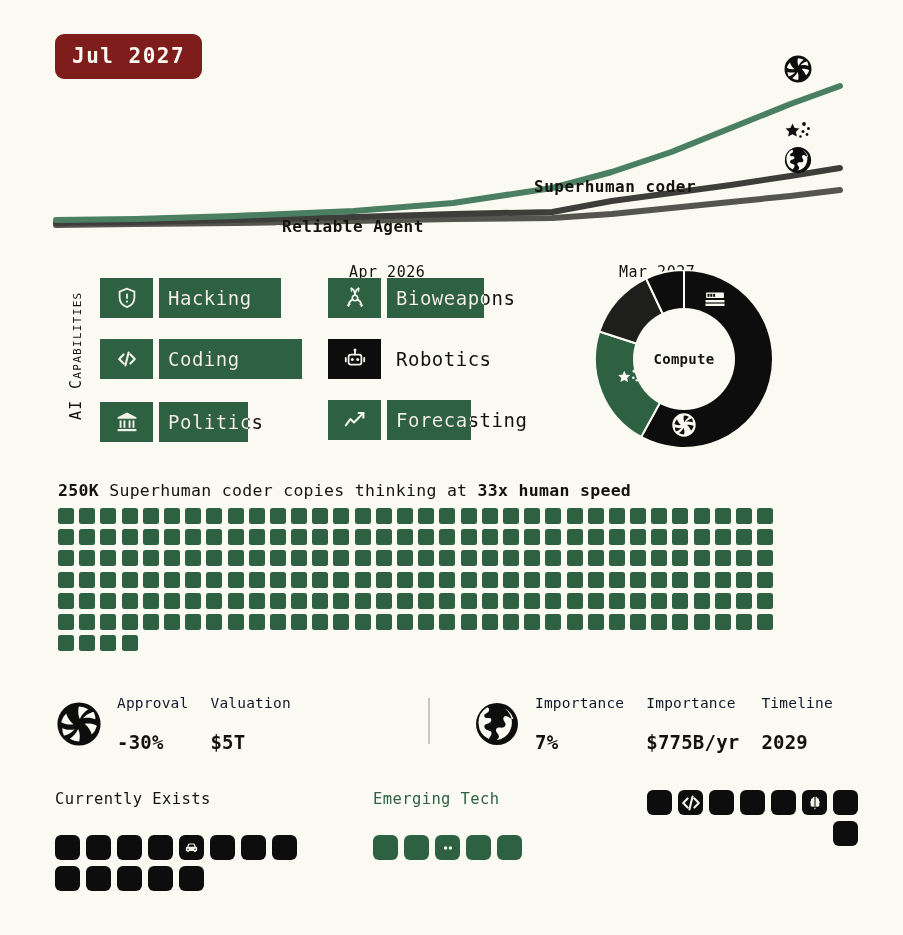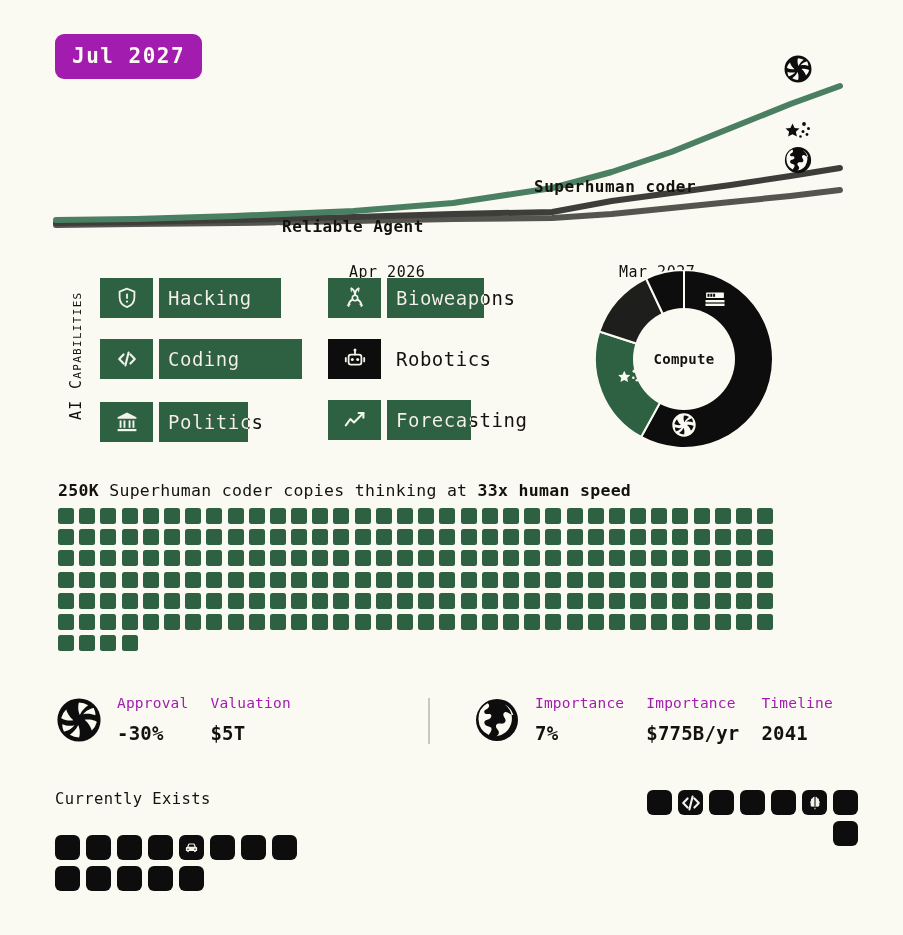--- a/index.html
+++ b/index.html
@@ -10,21 +10,21 @@
     width: 903px; height: 935px;
     position: relative;
     font-family: "DejaVu Sans Mono", "Liberation Mono", monospace;
     color: #15120e;
     overflow: hidden;
   }
 
   
   #date-badge {
     position: absolute; left: 55px; top: 34px;
-    background: #a21caf; color: #fbfaf2;
+    background: #7f1d1d; color: #fbfaf2;
     border-radius: 9px;
     padding: 10px 17px 11px 17px;
     font-size: 21px; font-weight: bold;
     letter-spacing: 1.5px;
     font-family: "DejaVu Sans Mono", "Liberation Mono", monospace;
   }
 
   
   #trend-chart {
     position: absolute; left: 50px; top: 40px;
@@ -115,21 +115,21 @@
   .grid-dot {
     width: 16px; height: 16px; border-radius: 2.5px;
     background: #2d6142;
   }
 
   
   #stats-bar { position: absolute; left: 55px; top: 695px; width: 800px; height: 62px; }
   .stat-group { position: absolute; top: 0; display: flex; align-items: center; }
   .stat-group-icon { width: 48px; height: 48px; margin-right: 14px; flex: 0 0 auto; }
   .stat-cell { margin-right: 22px; }
-  .stat-label { font-size: 14.5px; letter-spacing: 0.2px; color: #a21caf; margin-bottom: 11px; }
+  .stat-label { font-size: 14.5px; letter-spacing: 0.2px; color: #0f172a; margin-bottom: 20px; }
   .stat-value { font-size: 19px; font-weight: bold; letter-spacing: 0.2px; color: #15120e; }
   #stats-divider {
     position: absolute; left: 373px; top: 3px; width: 2px; height: 46px;
     background: #c9c8bc;
   }
 
   
   #tech-section { position: absolute; left: 55px; top: 790px; width: 800px; height: 90px; }
   .tier { position: absolute; top: 0; }
   .tier-title { font-size: 15.5px; letter-spacing: 0.4px; margin-bottom: 27px; white-space: nowrap; }
@@ -568,21 +568,21 @@
         <div class="stat-cell">
           <div class="stat-label">Importance</div>
           <div class="stat-value">7%</div>
         </div>
         <div class="stat-cell">
           <div class="stat-label">Importance</div>
           <div class="stat-value">$775B/yr</div>
         </div>
         <div class="stat-cell">
           <div class="stat-label">Timeline</div>
-          <div class="stat-value">2041</div>
+          <div class="stat-value">2029</div>
         </div>
       </div>
   </div>
 </div>
 
 <div id="tech-section">
   <div class="tier" id="tier-currently-exists">
     <div class="tier-title">Currently Exists</div>
     <div class="tier-squares">
         <div class="tier-sq" style="background: rgb(13, 13, 13);"></div>
@@ -597,20 +597,35 @@
         <div class="tier-sq" style="background: rgb(13, 13, 13);"></div>
         <div class="tier-sq" style="background: rgb(13, 13, 13);"></div>
         <div class="tier-sq" style="background: rgb(13, 13, 13);"></div>
         <div class="tier-sq" style="background: rgb(13, 13, 13);"></div>
         <div class="tier-sq" style="background: rgb(13, 13, 13);"></div>
         <div class="tier-sq" style="background: rgb(13, 13, 13);"></div>
         <div class="tier-sq" style="background: rgb(13, 13, 13);"></div>
         <div class="tier-sq" style="background: rgb(13, 13, 13);"></div>
       </div>
   </div>
+  <div class="tier" id="tier-emerging-tech">
+    <div class="tier-title">Emerging Tech</div>
+    <div class="tier-squares">
+        <div class="tier-sq" style="background: rgb(45, 97, 66);"></div>
+        <div class="tier-sq" style="background: rgb(45, 97, 66);"></div>
+        <div class="tier-sq" style="background: rgb(45, 97, 66);">
+          <svg width="16" height="16" viewBox="0 0 24 24">
+            <circle cx="8.4" cy="12" r="2.6" fill="#f2f3ea"></circle>
+            <circle cx="15.6" cy="12" r="2.6" fill="#f2f3ea"></circle>
+          </svg>
+        </div>
+        <div class="tier-sq" style="background: rgb(45, 97, 66);"></div>
+        <div class="tier-sq" style="background: rgb(45, 97, 66);"></div>
+      </div>
+  </div>
   <div class="tier" id="tier-science-fiction">
     <div class="tier-squares">
         <div class="tier-sq" style="background: rgb(13, 13, 13);"></div>
         <div class="tier-sq" style="background: rgb(13, 13, 13);">
           <svg width="24" height="24" viewBox="0 0 24 24">
             <path fill="none" stroke="#f2f3ea" stroke-width="2.1" stroke-linecap="round" stroke-linejoin="round" d="M8.6 7.4 4.2 12l4.4 4.6M15.4 7.4 19.8 12l-4.4 4.6M13.6 5.6l-3.2 12.8"></path>
           </svg>
         </div>
         <div class="tier-sq" style="background: rgb(13, 13, 13);"></div>
         <div class="tier-sq" style="background: rgb(13, 13, 13);"></div>

